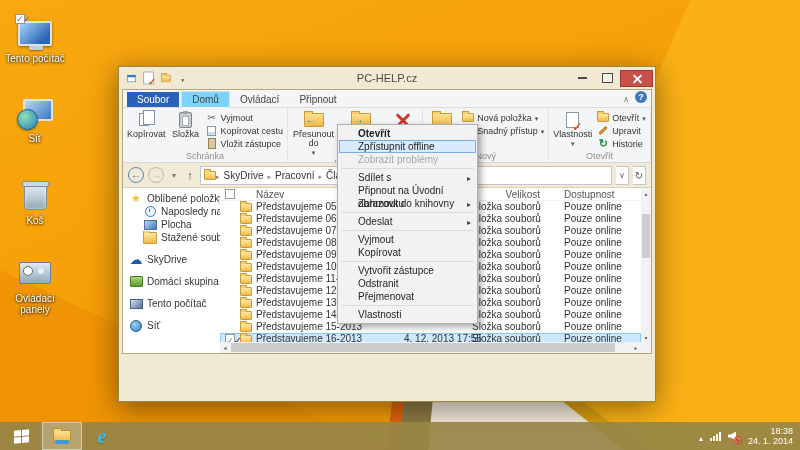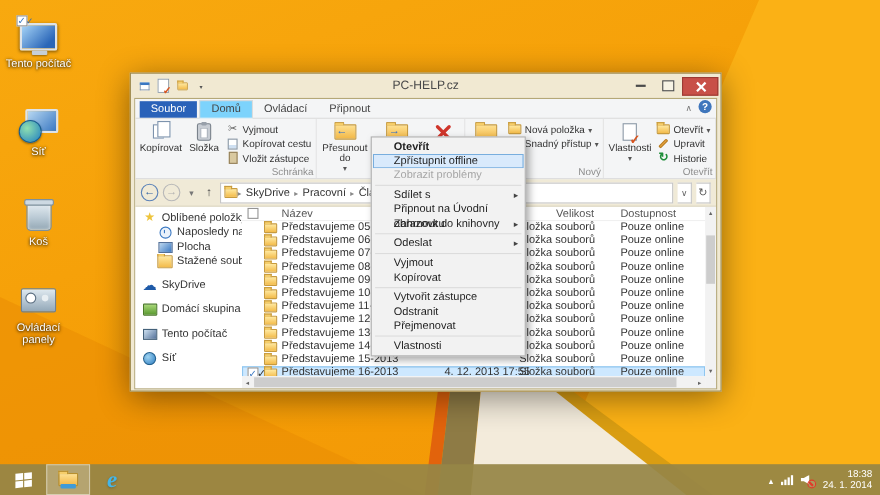--- a/index.html
+++ b/index.html
@@ -23,21 +23,21 @@
 .dico.computer-icon::before{content:"";width:30px;height:21px;background:linear-gradient(135deg,#a6d4f7 0%,#2a66b8 80%);border:2px solid #dde3e8;border-radius:2px;box-shadow:0 1px 3px rgba(0,0,0,.45)}
 .dico.computer-icon::after{content:"";position:absolute;bottom:0;left:18px;width:14px;height:4px;background:#c6cfd8;border-radius:1px;box-shadow:0 1px 2px rgba(0,0,0,.4)}
 .dcheck{position:absolute;left:4px;top:-2px;width:10px;height:10px;background:#fff;border:1px solid #777;font-size:8px;line-height:9px;color:#2a66b8;text-align:center;z-index:2}
 .dico.network-icon::before{content:"";position:absolute;right:6px;top:3px;width:26px;height:18px;background:linear-gradient(135deg,#b9d9f2,#3a78c2);border:2px solid #dde3e8;border-radius:2px}
 .dico.network-icon::after{content:"";position:absolute;left:6px;bottom:0;width:19px;height:19px;border-radius:50%;background:radial-gradient(circle at 35% 35%,#8fe0b0,#1f7ec2);border:1px solid #1a5e8f;box-shadow:0 1px 2px rgba(0,0,0,.4)}
 .dico.recycle-bin-icon::before{content:"";width:21px;height:27px;background:linear-gradient(180deg,#eef4f8 0%,#b9c9d4 60%,#93a7b4 100%);border:1px solid #7e909c;border-radius:2px 2px 4px 4px;box-shadow:inset 0 0 3px rgba(255,255,255,.8)}
 .dico.recycle-bin-icon::after{content:"";position:absolute;top:3px;left:11px;width:25px;height:4px;background:#cdd9e2;border:1px solid #7e909c;border-radius:2px}
 .dico.control-panel-icon::before{content:"";width:30px;height:20px;background:linear-gradient(180deg,#dfe9f0,#93a8b8);border:1px solid #6e8294;border-radius:2px}
 .dico.control-panel-icon::after{content:"";position:absolute;left:12px;top:10px;width:8px;height:8px;border-radius:50%;background:#fff;border:1px solid #5a6e80;box-shadow:13px 0 0 -2px #e8eef2}
 
-.window{position:absolute;left:118px;top:66px;width:538px;height:290px;background:#f1e9d2;border:1px solid #9c8748;box-shadow:0 6px 28px rgba(0,0,0,.45);z-index:5}
+.window{position:absolute;left:118px;top:66px;width:538px;height:336px;background:#f1e9d2;border:1px solid #9c8748;box-shadow:0 6px 28px rgba(0,0,0,.45);z-index:5}
 .titlebar{height:22px;display:flex;align-items:center;padding:0 2px 0 6px}
 .qat{display:flex;align-items:center;gap:4px}
 .qic{width:13px;height:13px;display:flex;align-items:center;justify-content:center}
 .qic>*{transform:scale(.8)}
 .title{position:absolute;left:0;right:0;text-align:center;font-size:11px;color:#4a4a4a;pointer-events:none}
 .caption{display:flex;margin-left:auto;z-index:2}
 .cap{width:25px;height:17px;display:flex;align-items:center;justify-content:center;position:relative}
 .cap.min::before{content:"";width:9px;height:2px;background:#4a4a4a}
 .cap.max::before{content:"";width:9px;height:8px;border:1px solid #4a4a4a;background:#f7f3e4}
 .cap.close{width:33px;background:#c85048;border:1px solid #9c3a34}
@@ -50,21 +50,21 @@
 .tab.file{background:#2a62b9;color:#fff;margin-right:2px}
 .tab.active{background:#7dd3fc;border:1px solid #dcdcdc;border-bottom:1px solid #f4f5f6;margin-bottom:-1px}
 .tabextras{margin-left:auto;display:flex;align-items:center;gap:6px;padding-bottom:1px}
 .collapse-ribbon::before{content:"∧";font-size:8px;color:#777}
 .help-btn{width:12px;height:12px;border-radius:50%;background:#3f76bc;color:#fff;font-size:9px;font-weight:bold;display:flex;align-items:center;justify-content:center}
 .help-btn::before{content:"?"}
 
 .ribbon{height:55px;display:flex;background:#f4f5f6;border-bottom:1px solid #d9d9d9;overflow:hidden}
 .rgroup{display:flex;flex-direction:column;border-right:1px solid #e4e4e4;padding:1px 2px 0}
 .rrow{display:flex;align-items:flex-start;gap:1px;flex:1}
-.rglabel{font-size:9px;color:#8d8d8d;text-align:right;height:12px;line-height:12px;white-space:nowrap}
+.rglabel{font-size:9px;color:#8d8d8d;text-align:center;height:12px;line-height:12px;white-space:nowrap}
 .rbtn-lg{max-width:47px;min-width:34px;display:flex;flex-direction:column;align-items:center;font-size:9px;line-height:9px;color:#333;text-align:center;padding:1px 2px 0;cursor:default}
 .ric{height:19px;display:flex;align-items:center;justify-content:center;margin-bottom:1px}
 .rdd::before{content:"▾";font-size:7px;color:#555;line-height:5px}
 .rstack{display:flex;flex-direction:column;padding-top:2px}
 .rbtn-sm{display:flex;align-items:center;gap:3px;height:13px;font-size:9px;color:#333;white-space:nowrap;padding:0 2px;cursor:default}
 .ric-sm{width:12px;height:12px;display:flex;align-items:center;justify-content:center;flex:none}
 
 .copy-icon{position:relative;width:10px;height:13px;border:1px solid #7d93ad;background:#fff;margin-right:4px}
 .copy-icon::before{content:"";position:absolute;left:3px;top:-4px;width:10px;height:13px;border:1px solid #7d93ad;background:#fff}
 .paste-icon{position:relative;width:13px;height:16px;background:#c8cdd4;border:1px solid #7a828c;border-radius:2px}

